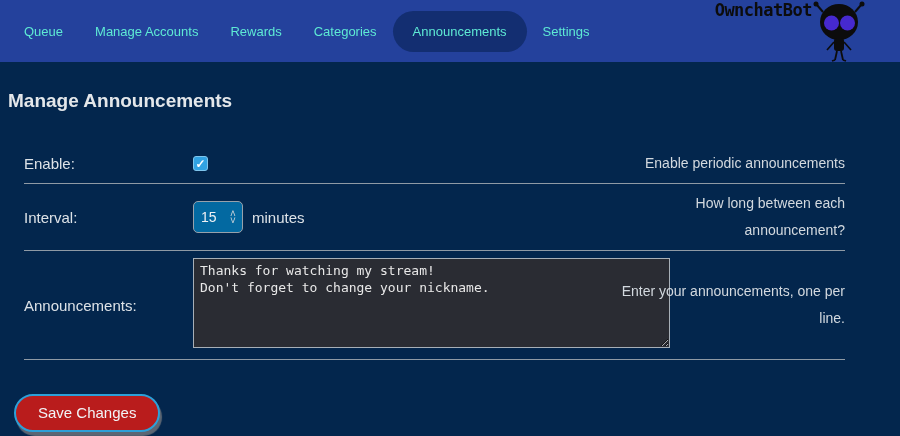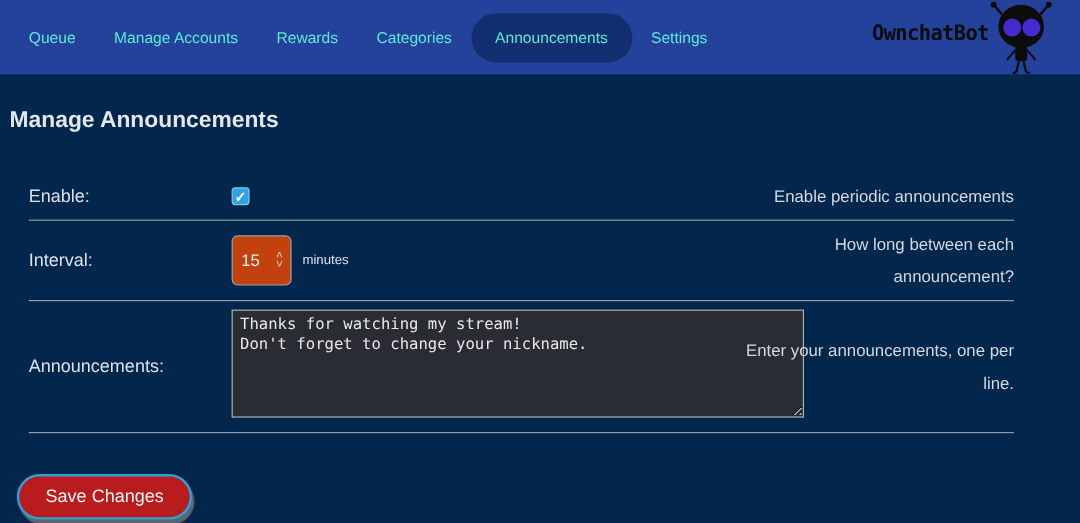--- a/index.html
+++ b/index.html
@@ -27,24 +27,24 @@
     white-space: nowrap;
     text-decoration: none;
   }
   .nav-item.active {
     background: #132e71;
     border-radius: 22px;
     padding: 13px 20px;
   }
   .logo {
     position: absolute;
-    right: 20px;
+    right: 32px;
     bottom: 0;
     display: flex;
-    align-items: center;
+    align-items: flex-start;
   }
   .logo-text {
     font-family: "DejaVu Sans Mono", monospace;
     font-weight: bold;
     font-size: 17px;
     letter-spacing: -0.5px;
     color: #0c0c0c;
     padding-bottom: 7px;
     transform: scaleY(1.05);
   }
@@ -101,22 +101,22 @@
     line-height: 1;
   }
 
   
   .interval-cell { display: flex; align-items: center; }
   .spinbox {
     display: inline-flex;
     align-items: stretch;
     border: 1px solid #97a1ab;
     border-radius: 5px;
-    background: #c2410c;
-    height: 42px;
+    background: #0369a1;
+    height: 32px;
     overflow: hidden;
   }
   .spinbox input {
     width: 30px;
     background: transparent;
     border: none;
     outline: none;
     color: #eef1f4;
     font-size: 14px;
     font-family: "Liberation Sans", sans-serif;
@@ -129,21 +129,21 @@
     align-items: center;
     width: 18px;
     color: #cdd3d9;
     font-size: 10px;
     line-height: 7px;
     cursor: pointer;
     user-select: none;
   }
   .unit-label {
     color: #dde2e7;
-    font-size: 11px;
+    font-size: 15px;
     margin-left: 9px;
   }
 
   
   .announce-textarea {
     width: 477px;
     height: 90px;
     background: #2a2c33;
     color: #e8e8e8;
     border: 1px solid #a7afb7;

